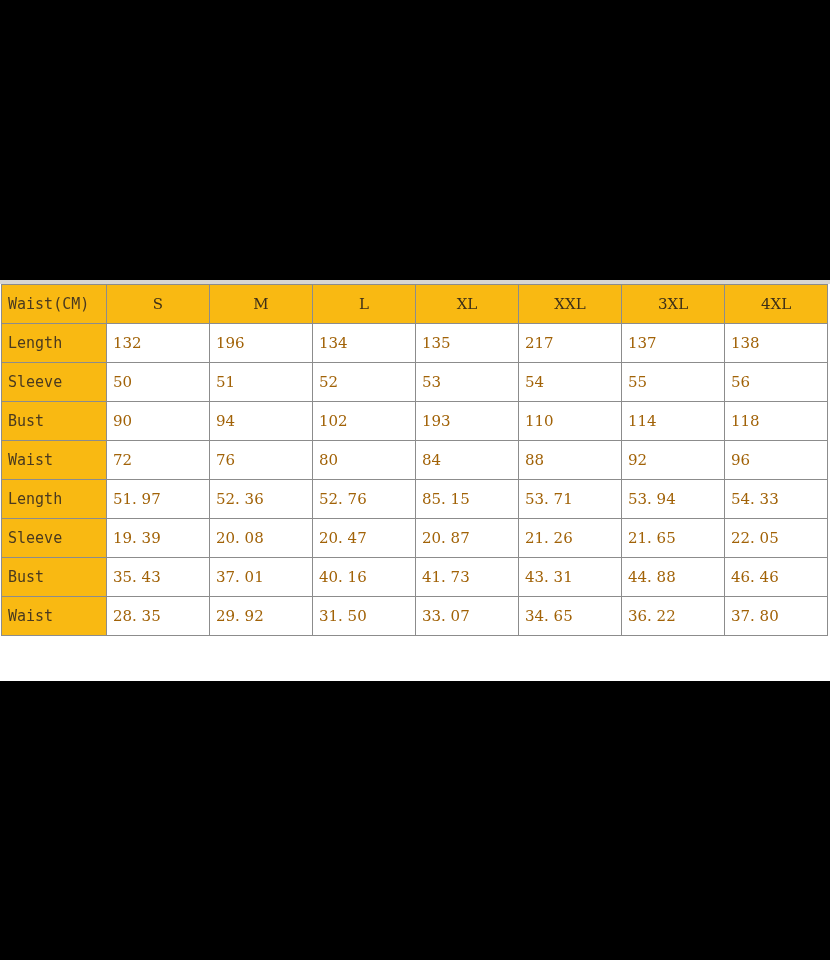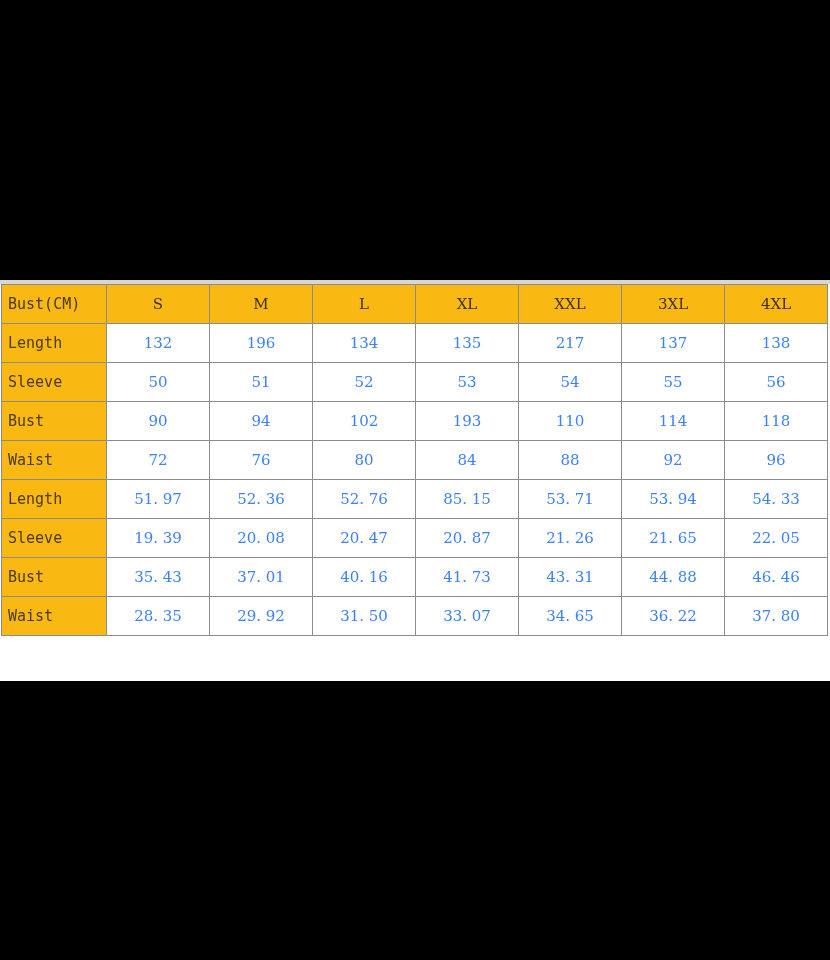--- a/index.html
+++ b/index.html
@@ -89,22 +89,21 @@
     background: #F9B912;
     color: #3d2f18;
     text-align: center;
     border-color: #b07f0a;
     font-size: 15px;
   }
 
   
   td.val {
     background: #ffffff;
-    color: #3b82f6;
-    text-align: center;
+    color: #a16207;
     border-color: #9a9a9a;
     font-family: "DejaVu Serif", serif;
     font-size: 15px;
   }
   td.hdr-size {
     font-family: "DejaVu Serif", serif;
   }
   td.hdr {
     font-family: "DejaVu Sans Mono", monospace;
   }
@@ -125,21 +124,21 @@
         <col class="size-col">
           <col class="size-col">
           <col class="size-col">
         <col class="size-col">
           <col class="size-col">
           <col class="size-col">
         <col class="size-col">
       </colgroup>
       <tbody id="chart-body">
           <tr>
-            <td class="hdr">Bust(CM)</td>
+            <td class="hdr">Waist(CM)</td>
             <td class="hdr-size">S</td>
             <td class="hdr-size">M</td>
             <td class="hdr-size">L</td>
             <td class="hdr-size">XL</td>
             <td class="hdr-size">XXL</td>
             <td class="hdr-size">3XL</td>
             <td class="hdr-size">4XL</td>
           </tr>
           <tr>
             <td class="hdr">Length</td>

